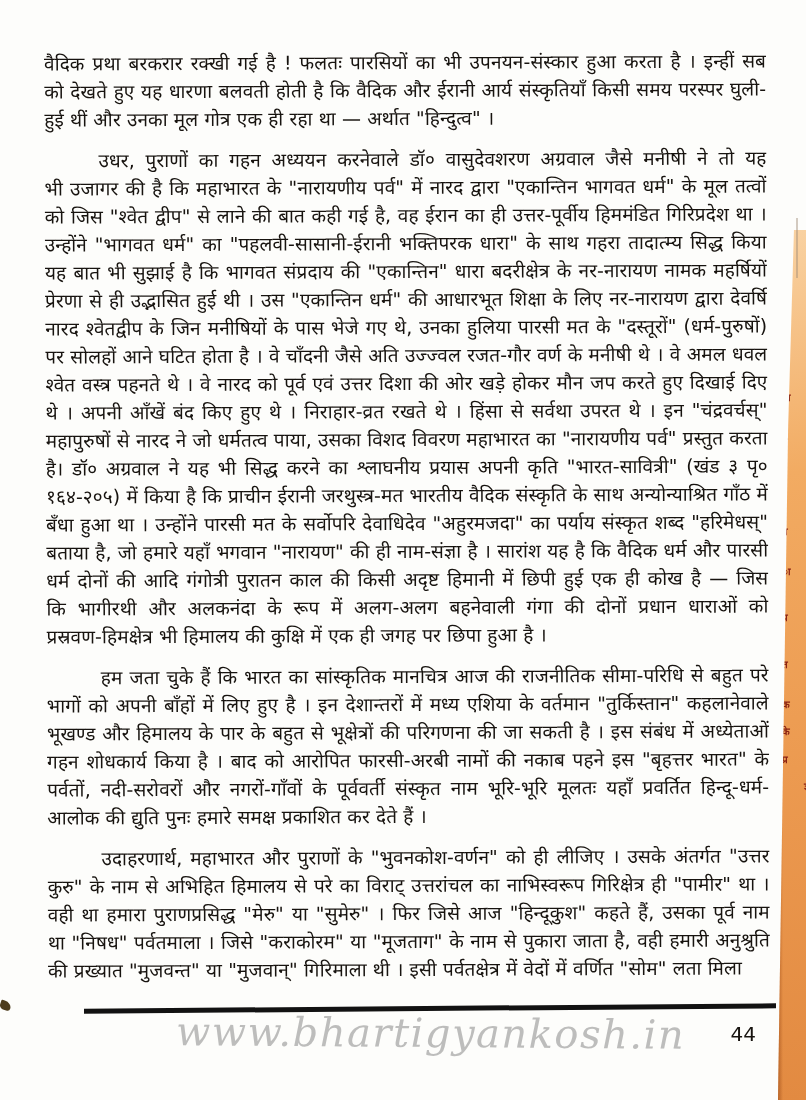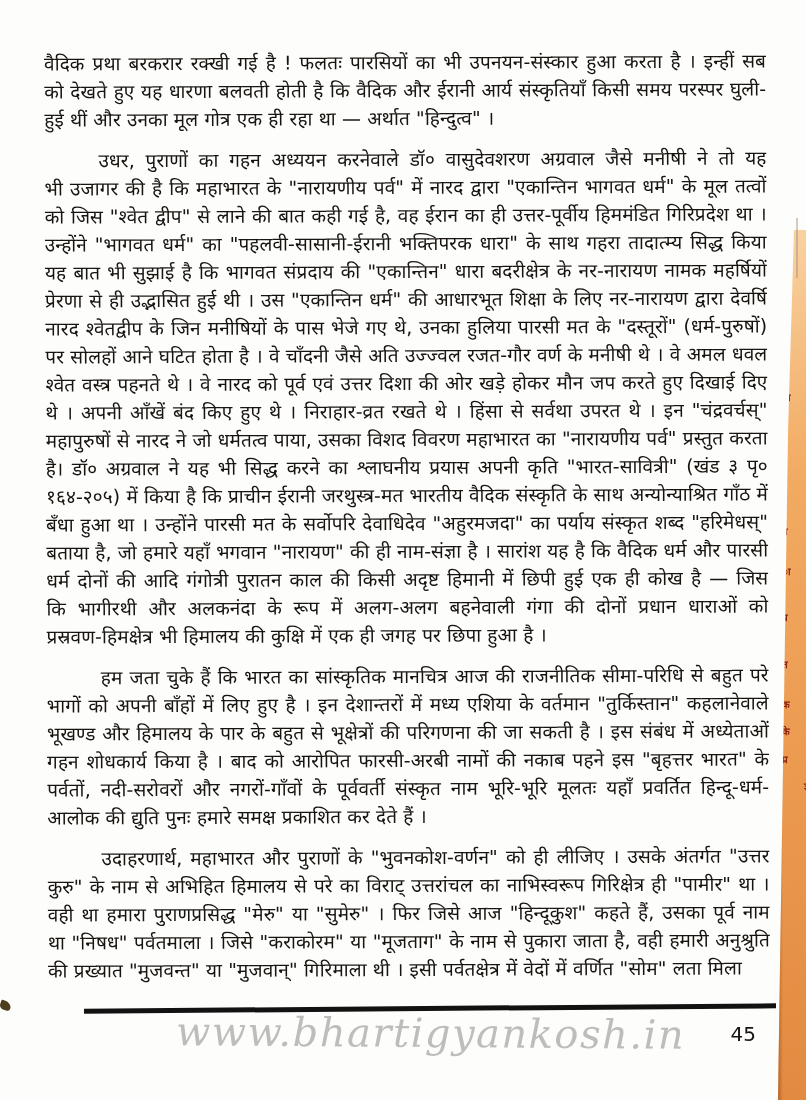--- a/index.html
+++ b/index.html
@@ -136,21 +136,21 @@
         <div class="line">कुरु" के नाम से अभिहित हिमालय से परे का विराट् उत्तरांचल का नाभिस्वरूप गिरिक्षेत्र ही "पामीर" था ।</div>
         <div class="line">वही था हमारा पुराणप्रसिद्ध "मेरु" या "सुमेरु" । फिर जिसे आज "हिन्दूकुश" कहते हैं, उसका पूर्व नाम</div>
         <div class="line">था "निषध" पर्वतमाला । जिसे "कराकोरम" या "मूजताग" के नाम से पुकारा जाता है, वही हमारी अनुश्रुति</div>
         <div class="line last">की प्रख्यात "मुजवन्त" या "मुजवान्" गिरिमाला थी । इसी पर्वतक्षेत्र में वेदों में वर्णित  "सोम" लता मिला</div>
       </div>
     </div>
 
   <div class="footer-rule"></div>
 
 
-  <div class="page-number">45</div>
+  <div class="page-number">44</div>
 
   <div class="watermark">www.bhartigyankosh.in</div>
 
   <div class="scan-edge-strip">
 
   <span class="edge-glyph" style="top: 163px;">ा</span>
       <span class="edge-glyph" style="top: 207px;">प</span>
       <span class="edge-glyph" style="top: 250px;">र</span>
       <span class="edge-glyph" style="top: 297px;">प</span>
       <span class="edge-glyph" style="top: 337px;">ा</span>

